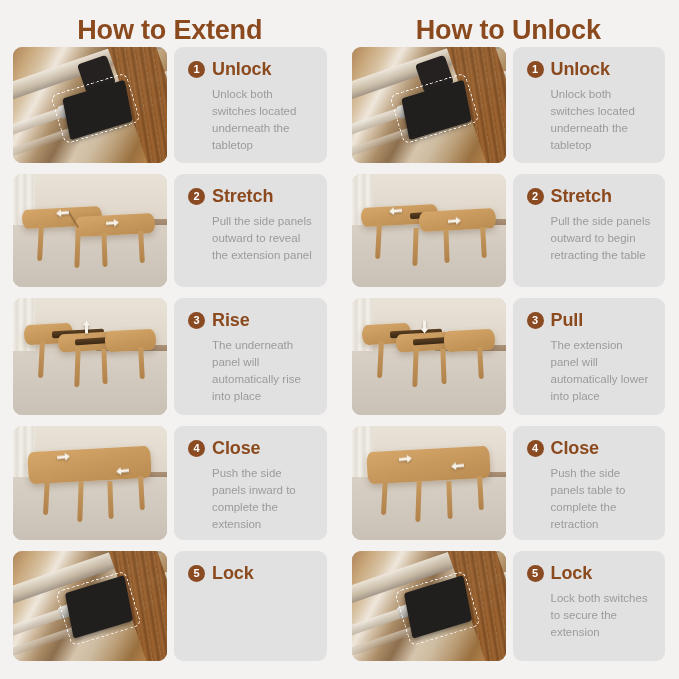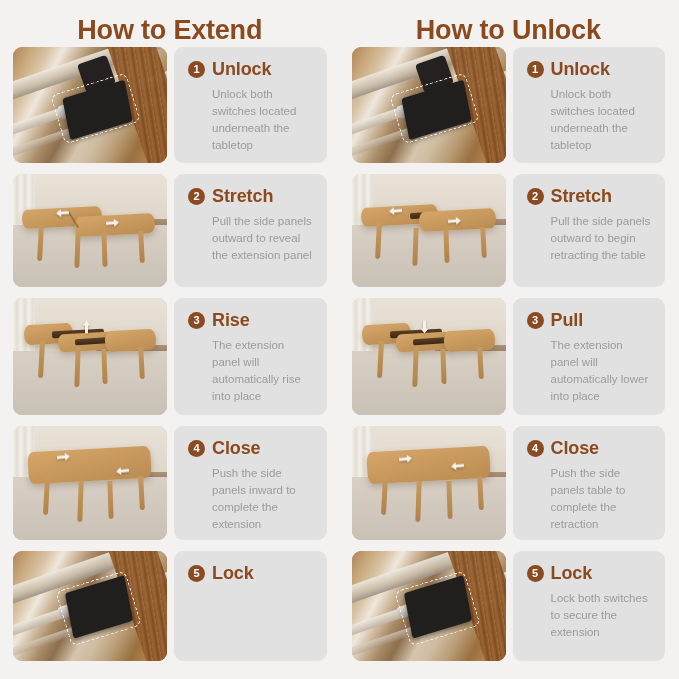--- a/index.html
+++ b/index.html
@@ -340,21 +340,21 @@
                     <path d="M11 2 L19 12 L14 12 L14 28 L8 28 L8 12 L3 12 Z" fill="#f7f2e9"></path>
                   </svg>
               </div>
             </div>
           </div>
           <div class="textcard">
             <div class="step-head">
               <div class="badge">3</div>
               <div class="step-title">Rise</div>
             </div>
-            <div class="step-desc">The extension panel will automatically rise into place</div>
+            <div class="step-desc">The underneath panel will automatically rise into place</div>
           </div>
         </div>
 
         <div class="step r4">
           <div class="photo">
             <div class="scene-room">
               <div class="wall"></div>
                 <div class="curtain"></div>
               <div class="baseboard"></div>
                 <div class="floor"></div>

